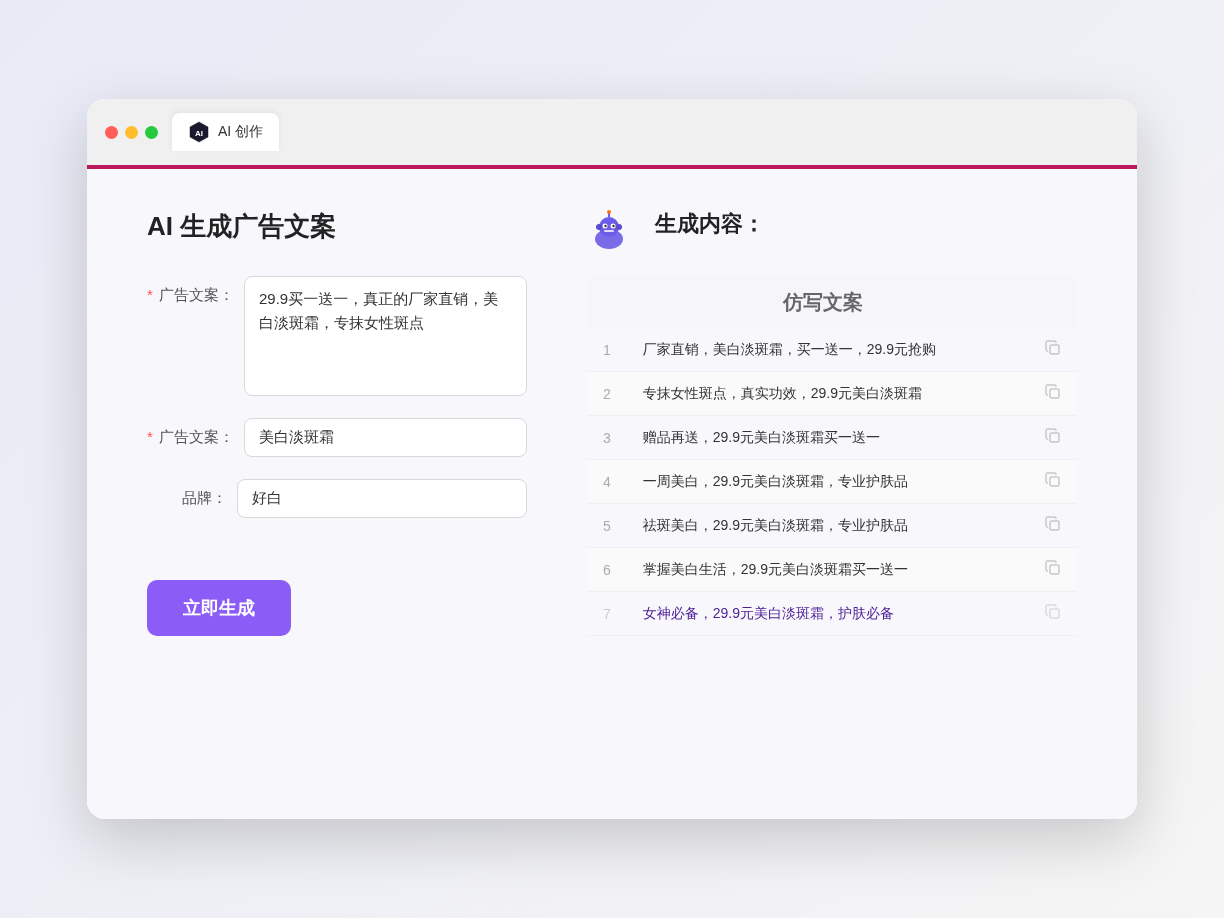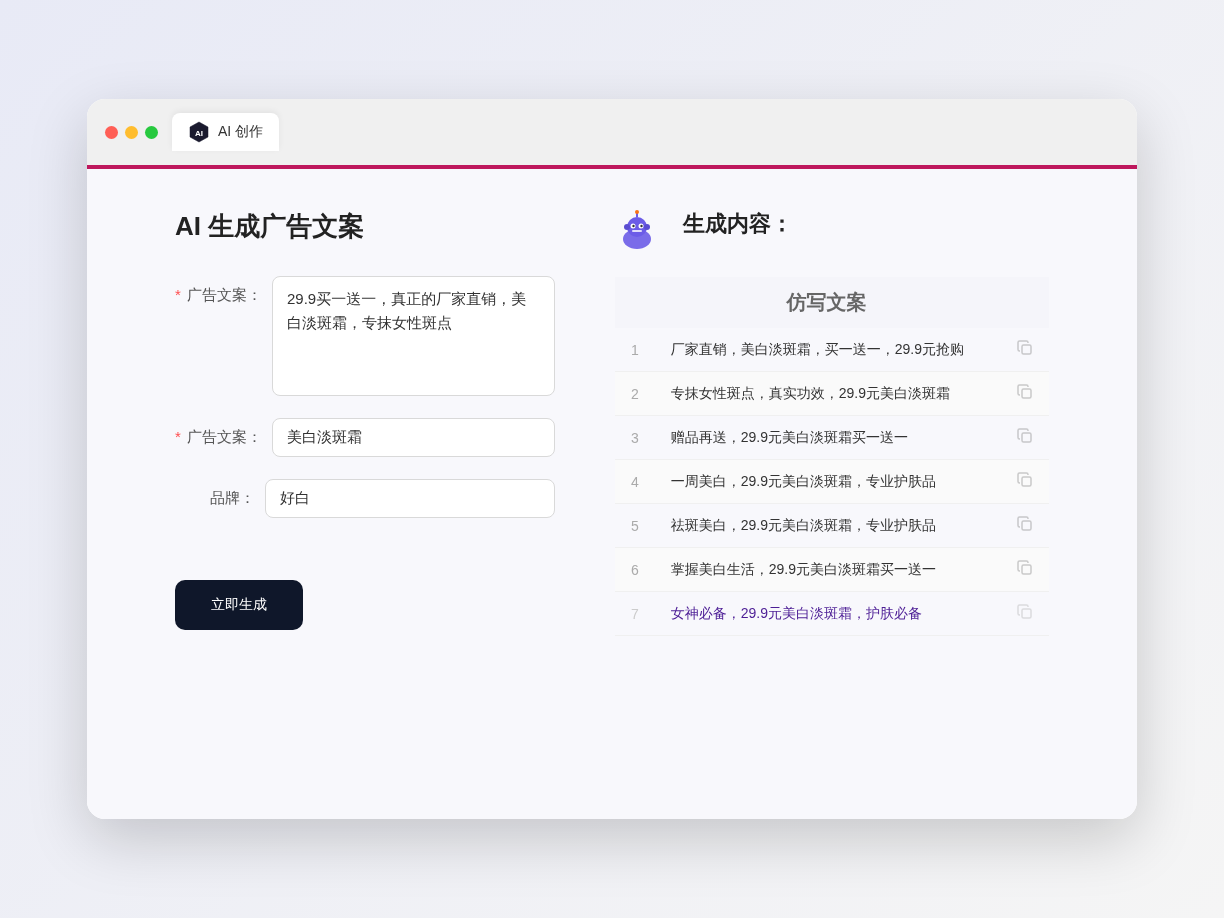--- a/index.html
+++ b/index.html
@@ -51,21 +51,21 @@
       display: flex;
       align-items: center;
       gap: 8px;
       font-size: 14px;
       color: #333;
       box-shadow: 0 -2px 6px rgba(0,0,0,0.06);
     }
 
     .browser-content {
       background: #f8f8fc;
-      padding: 40px 88px;
+      padding: 40px 60px;
       display: flex;
       gap: 60px;
       min-height: 650px;
     }
 
     
     .left-panel {
       flex: 0 0 380px;
     }
 
@@ -111,27 +111,27 @@
       resize: none;
     }
 
     .form-textarea {
       height: 120px;
       line-height: 1.6;
     }
 
     .generate-btn {
       margin-top: 40px;
-      background: #0f172a;
+      background: #8b5cf6;
       color: #fff;
       border: none;
       border-radius: 10px;
       padding: 16px 36px;
-      font-size: 14px;
-      font-weight: 400;
+      font-size: 18px;
+      font-weight: 700;
       cursor: pointer;
       font-family: inherit;
       transition: background 0.2s;
     }
 
     
     .right-panel {
       flex: 1;
     }
 

